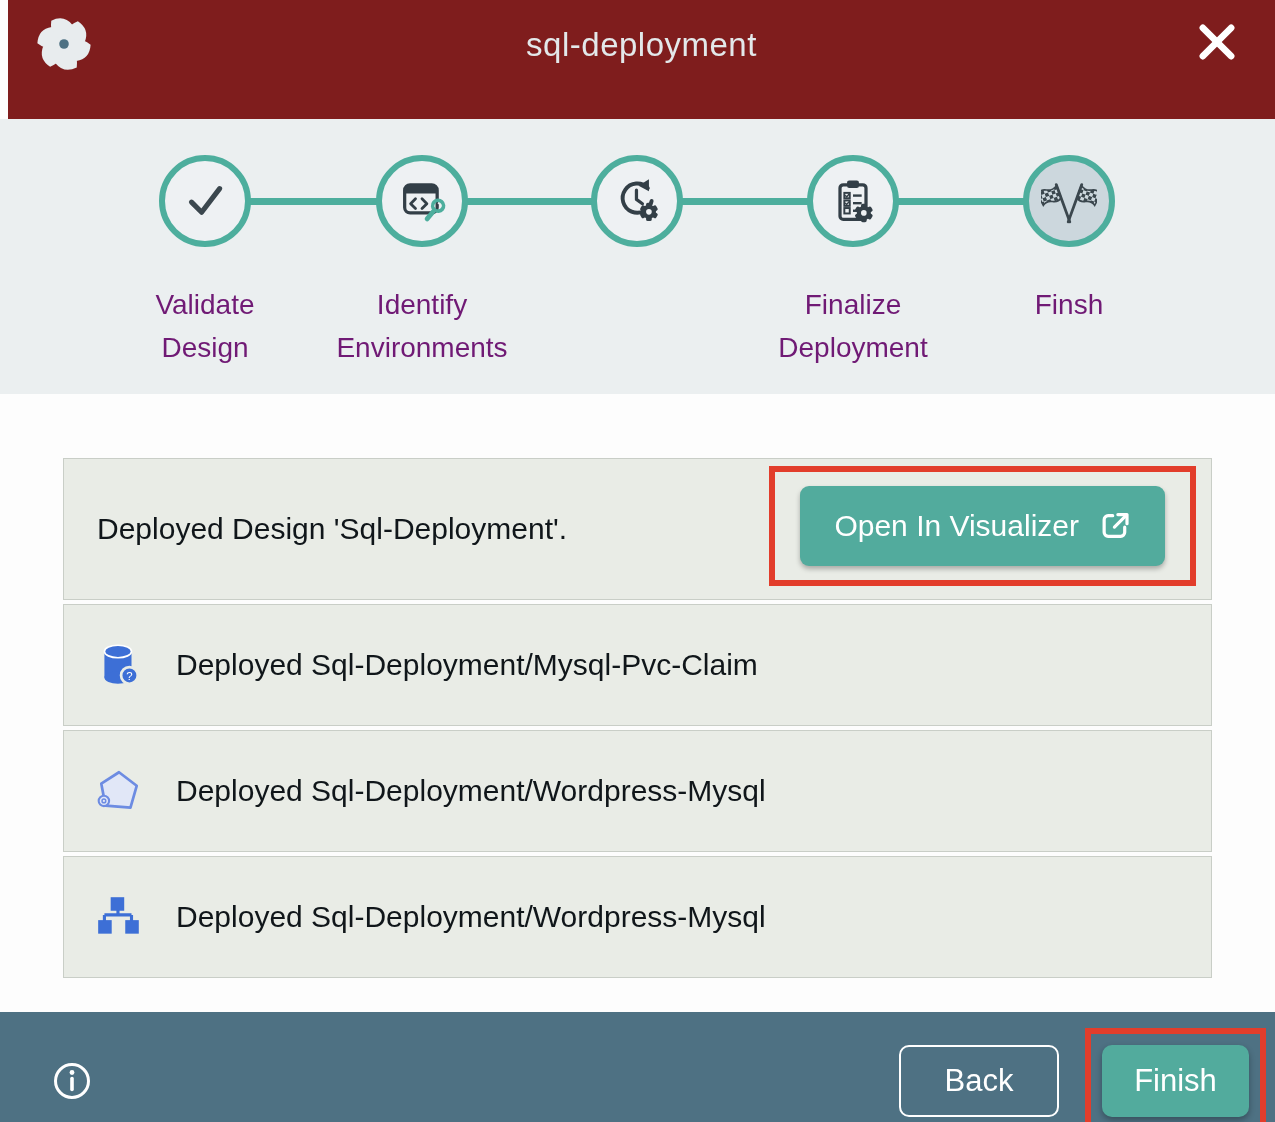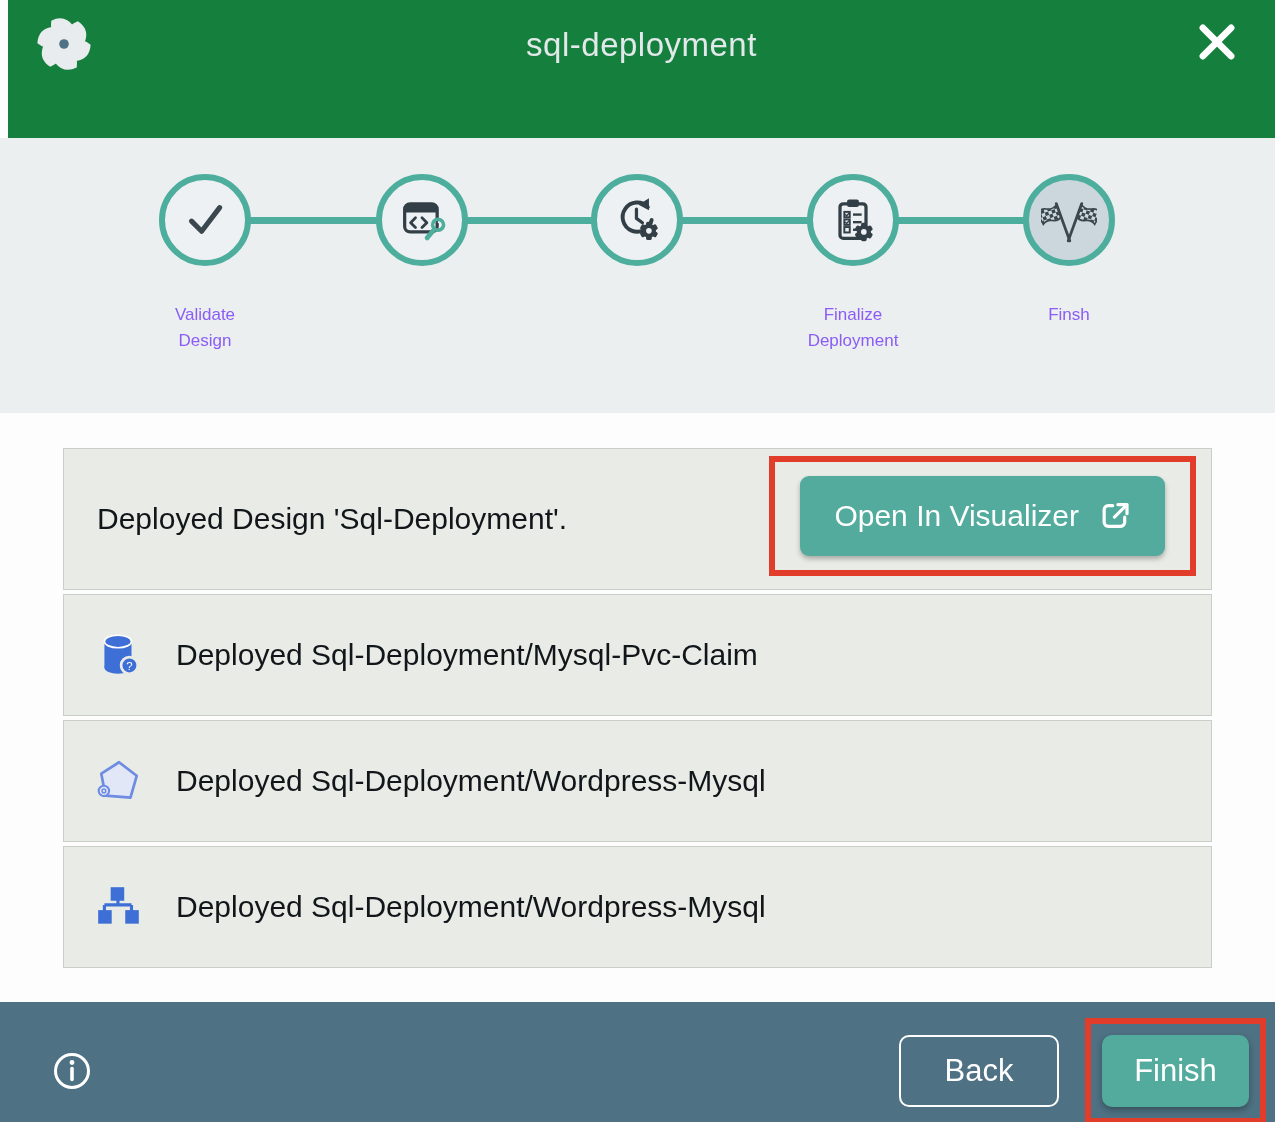--- a/index.html
+++ b/index.html
@@ -1,39 +1,39 @@
 <!DOCTYPE html>
 <html><head>
 <meta charset="utf-8">
 <style>
   * { margin:0; padding:0; box-sizing:border-box; }
   html,body { width:1275px; height:1122px; background:#ffffff; font-family:"Liberation Sans", sans-serif; }
   .modal { position:relative; width:1275px; height:1122px; background:#fdfdfd; overflow:hidden; }
 
   
-  .header { position:relative; height:138px; background:#15803d;margin-left:8px; }
+  .header { position:relative; height:119px; background:#7f1d1d;margin-left:8px; }
   .logo { position:absolute; left:22px; top:10px; width:68px; height:68px; }
   .title { position:absolute; left:0; right:0; top:26px; text-align:center;
            font-size:33px; color:#e3e8ea; letter-spacing:.5px; }
   .close-btn { position:absolute; right:34px; top:18px; width:48px; height:48px;
                background:transparent; border:none; cursor:pointer; }
 
   
   .stepper { position:relative; height:275px; background:#ebeff0; }
   .track { position:absolute; left:205px; top:79px; width:864px; height:7px; background:#4dae9d; }
   .step { position:absolute; top:36px; width:230px; text-align:center; }
   .step-1{left:90px;} .step-2{left:307px;} .step-3{left:522px;} .step-4{left:738px;} .step-5{left:954px;}
   .circle { width:80px; height:80px; border:6px solid #4dae9d; border-radius:50%;
             background:#eef1f3; margin:0 auto; display:flex; align-items:center; justify-content:center;
             box-sizing:content-box; position:relative; z-index:2; }
   .step.active .circle { background:#ccd7dd; }
-  .step-label { margin-top:36px; font-size:17px; color:#8b5cf6; line-height:1.55; white-space:pre-line; }
-
-  
-  .content { height:589px; background:#fdfdfd; padding-top:35px; }
+  .step-label { margin-top:36px; font-size:28px; color:#701a75; line-height:1.55; white-space:pre-line; }
+
+  
+  .content { height:589px; background:#fdfdfd; padding-top:35px;margin-top:29px; }
   .card { margin-left:63px; width:1149px; }
   .row { background:#e9ece6; border:1px solid #c9cec7; margin-bottom:4px; }
   .row-design { height:142px; display:flex; align-items:center; position:relative; }
   .row-text { font-size:30px; color:#10161a; }
   .row-design .row-text { margin-left:33px; }
   .annot { border:6px solid #e23d2b; }
   .annot-visualizer { position:absolute; right:15px; top:7px; padding:14px 25px; }
   .btn-visualizer { display:flex; align-items:center; gap:20px; height:80px; padding:0 34px;
                     background:#52ab9d; border:none; border-radius:9px; color:#ffffff;
                     font-size:30px; font-family:"Liberation Sans",sans-serif; cursor:pointer;
@@ -106,20 +106,22 @@
             <path d="M8 14 a5 5 0 0 1 5-5 h20 a5 5 0 0 1 5 5 v3 H8 z" fill="#333f47"></path>
             <path d="M18 22 l-4.5 4.5 4.5 4.5 M24 22 l4.5 4.5 -4.5 4.5" fill="none" stroke="#333f47" stroke-width="2.6" stroke-linecap="round" stroke-linejoin="round"></path>
             <g transform="translate(35,33) rotate(40)">
               <rect x="-2" y="-12.5" width="4" height="5" fill="#eef1f3"></rect>
               <circle cx="0" cy="-6" r="5" fill="none" stroke="#4dae9d" stroke-width="3.4"></circle>
               <rect x="-2.2" y="-1" width="4.4" height="13" rx="2.2" fill="#4dae9d"></rect>
             </g>
           </svg>
         </span>
       </div>
+      <div class="step-label">Identify
+Environments</div>
     </div>
 
     <div class="step step-3">
       <div class="circle">
         <span>
           <svg viewBox="0 0 48 48" width="52" height="52">
             <path d="M34 12 A 13.5 13.5 0 1 0 37.5 24" fill="none" stroke="#333f47" stroke-width="3.6" stroke-linecap="round"></path>
             <polygon points="35,4 35,15 25.5,10" fill="#333f47"></polygon>
             <path d="M23.5 14 v8.5 l5.5 4" fill="none" stroke="#333f47" stroke-width="3" stroke-linecap="round" stroke-linejoin="round"></path>
             <g transform="translate(35,34)" fill="#333f47">

